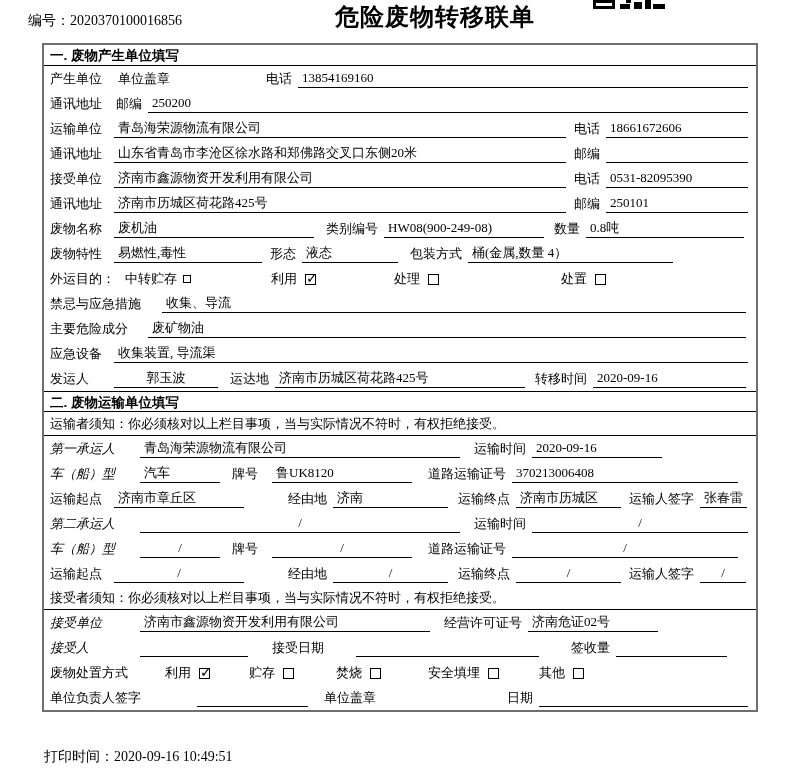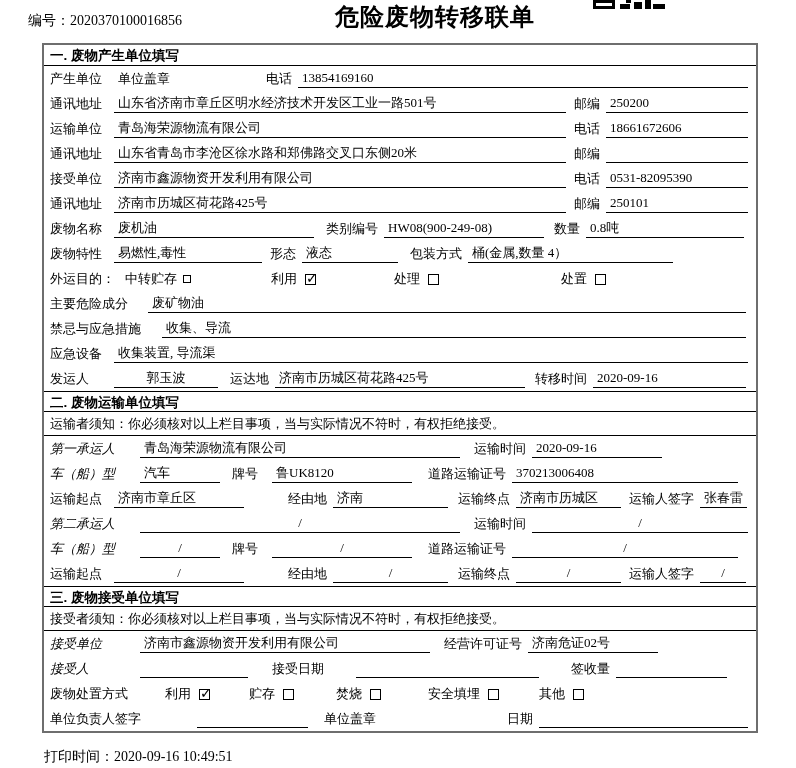--- a/index.html
+++ b/index.html
@@ -88,21 +88,20 @@
 
     <div class="row">
       <span class="lbl lw">产生单位</span>
       <span class="lbl" style="margin-left:10px">单位盖章</span>
       <span class="lbl" style="margin-left:96px">电话</span>
       <span class="val grow" style="margin-right:2px">13854169160</span>
     </div>
 
     <div class="row">
       <span class="lbl lw">通讯地址</span>
-      <span class="val" style="width:452px">山东省济南市章丘区明水经济技术开发区工业一路501号</span>
       <span class="lbl" style="margin-left:8px">邮编</span>
       <span class="val grow" style="margin-right:2px">250200</span>
     </div>
 
     <div class="row">
       <span class="lbl lw">运输单位</span>
       <span class="val" style="width:452px">青岛海荣源物流有限公司</span>
       <span class="lbl" style="margin-left:8px">电话</span>
       <span class="val grow" style="margin-right:2px">18661672606</span>
     </div>
@@ -160,27 +159,27 @@
         <span>处理</span>
         <span class="cb" data-checked="false"></span>
       </span>
       <span class="opt" style="margin-left:122px">
         <span>处置</span>
         <span class="cb" data-checked="false"></span>
       </span>
     </div>
 
     <div class="row">
+      <span class="lbl" style="width:106px">禁忌与应急措施</span>
+      <span class="val grow" style="margin-right:4px">收集、导流</span>
+    </div>
+
+    <div class="row">
       <span class="lbl" style="width:92px">主要危险成分</span>
       <span class="val grow" style="margin-right:4px">废矿物油</span>
-    </div>
-
-    <div class="row">
-      <span class="lbl" style="width:106px">禁忌与应急措施</span>
-      <span class="val grow" style="margin-right:4px">收集、导流</span>
     </div>
 
     <div class="row">
       <span class="lbl lw">应急设备</span>
       <span class="val grow" style="margin-right:2px">收集装置, 导流渠</span>
     </div>
 
     <div class="row">
       <span class="lbl lw">发运人</span>
       <span class="val c" style="width:104px">郭玉波</span>
@@ -240,21 +239,20 @@
       <span class="lbl lw">运输起点</span>
       <span class="val c" style="width:130px">/</span>
       <span class="lbl" style="margin-left:44px">经由地</span>
       <span class="val c" style="width:115px">/</span>
       <span class="lbl" style="margin-left:10px">运输终点</span>
       <span class="val c" style="width:105px">/</span>
       <span class="lbl" style="margin-left:8px">运输人签字</span>
       <span class="val grow c" style="margin-right:4px">/</span>
     </div>
 
-    <div class="sec-h mid">三. 废物接受单位填写</div>
     <div class="notice">接受者须知：你必须核对以上栏目事项，当与实际情况不符时，有权拒绝接受。</div>
 
     <div class="row">
       <span class="lbl lw2">接受单位</span>
       <span class="val" style="width:290px">济南市鑫源物资开发利用有限公司</span>
       <span class="lbl" style="margin-left:14px">经营许可证号</span>
       <span class="val" style="width:130px">济南危证02号</span>
     </div>
 
     <div class="row">

